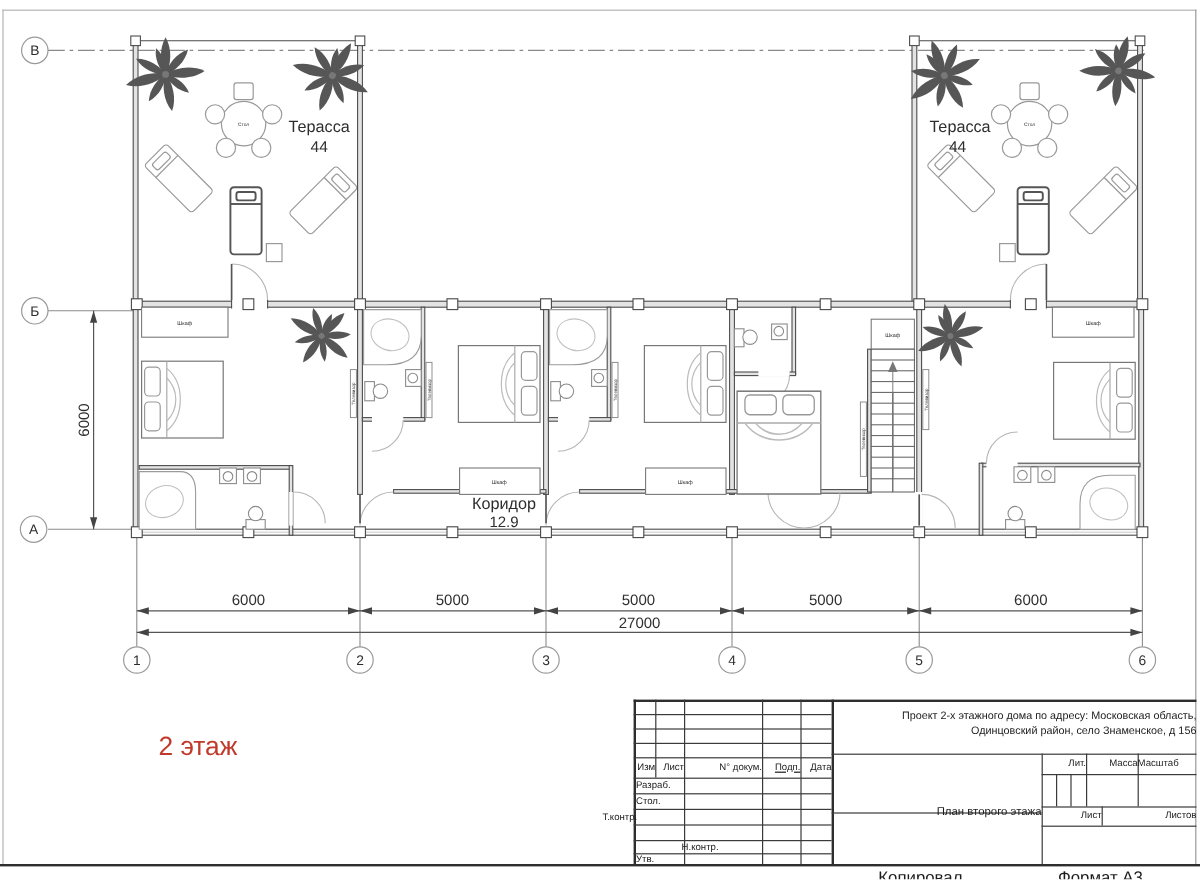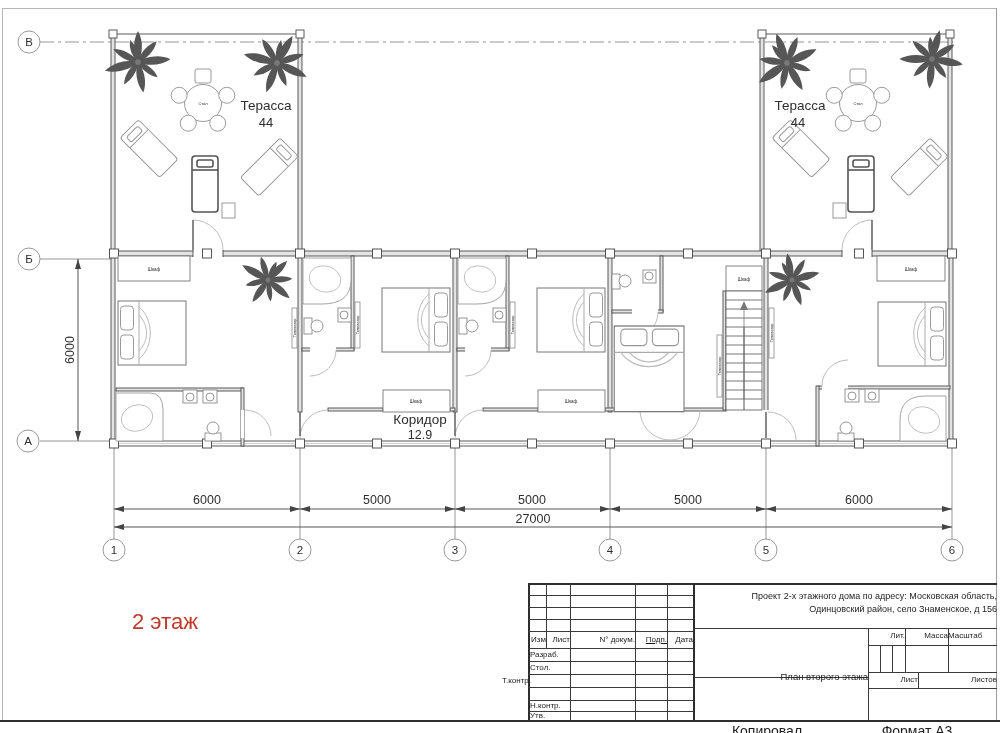--- a/index.html
+++ b/index.html
@@ -392,21 +392,21 @@
   <div class="hl" style="left:693px;top:677px;width:175px;"></div>
 
   <div class="tb-label center" style="left:528px;top:636px;width:18px;">Изм</div>
   <div class="tb-label center" style="left:546px;top:636px;width:24px;">Лист</div>
   <div class="tb-label center" style="left:570px;top:636px;width:65px;">N° докум.</div>
   <div class="tb-label center" style="left:635px;top:636px;width:32px;text-decoration:underline;">Подп.</div>
   <div class="tb-label center" style="left:667px;top:636px;width:26px;">Дата</div>
   <div class="tb-label" style="left:530px;top:651px;">Разраб.</div>
   <div class="tb-label" style="left:530px;top:664px;">Стол.</div>
   <div class="tb-label" style="left:502px;top:677px;">Т.контр.</div>
-  <div class="tb-label" style="left:530px;top:702px;">Н.контр.</div>
+  <div class="tb-label" style="left:530px;top:702px;padding-left:38px;">Н.контр.</div>
   <div class="tb-label" style="left:530px;top:712px;">Утв.</div>
   <div class="tb-label center proj" style="left:693px;top:592px;width:304px;">Проект 2-х этажного дома по адресу: Московская область,</div>
   <div class="tb-label center proj" style="left:693px;top:605px;width:304px;">Одинцовский район, село Знаменское, д 156</div>
   <div class="tb-label center" style="left:693px;top:648px;width:175px;font-size:9.5px;margin-top:24px;">План второго этажа</div>
   <div class="tb-label center" style="left:868px;top:632px;width:37px;">Лит.</div>
   <div class="tb-label center" style="left:905px;top:632px;width:43px;">Масса</div>
   <div class="tb-label center" style="left:948px;top:632px;width:33px;">Масштаб</div>
   <div class="tb-label center" style="left:868px;top:676px;width:50px;">Лист</div>
   <div class="tb-label center" style="left:918px;top:676px;width:79px;">Листов</div>
 </div>

